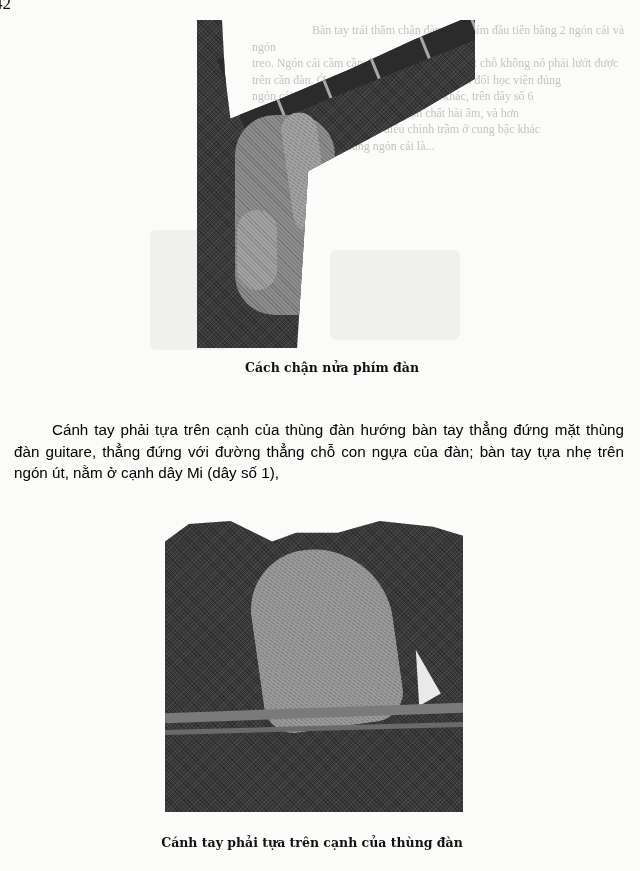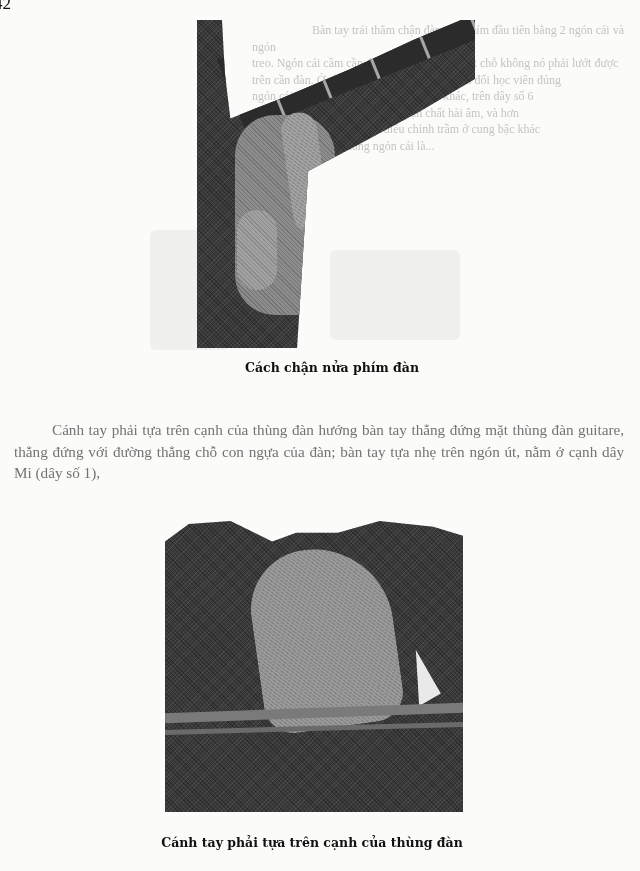--- a/index.html
+++ b/index.html
@@ -54,22 +54,22 @@
     background-image: repeating-linear-gradient(45deg, rgba(0,0,0,.15) 0 1px, transparent 1px 3px);
   }
   .caption {
     position: absolute; left: 0; width: 640px; text-align: center;
     font-family: "DejaVu Serif", serif; font-weight: bold; font-size: 12.5px; color: #111;
   }
   .caption-top { top: 360px; left: 12px; }
   .caption-bottom { top: 835px; left: -8px; }
   .paragraph {
     position: absolute; left: 14px; top: 419px; width: 610px;
-    font-family: Liberation Serif, serif; font-size: 15.2px; line-height: 21.5px;
-    text-align: justify; text-indent: 38px; color: #737373;
+    font-family: Liberation Sans, sans-serif; font-size: 15.2px; line-height: 21.5px;
+    text-align: justify; text-indent: 38px; color: #000000;
   }
   
   .photo-bottom {
     left: 165px; top: 518px; width: 298px; height: 294px;
     clip-path: polygon(0 8%, 8% 2%, 22% 1%, 36% 8%, 44% 5%, 58% 5%, 72% 1%, 90% 3%, 100% 6%, 100% 100%, 0 100%);
   }
   .arm {
     position: absolute; left: 90px; top: 30px; width: 140px; height: 180px;
     background: #9a9a9a; border-radius: 60px 80px 30px 30px; transform: rotate(-8deg);
     background-image: repeating-linear-gradient(45deg, rgba(0,0,0,.15) 0 1px, transparent 1px 3px);

